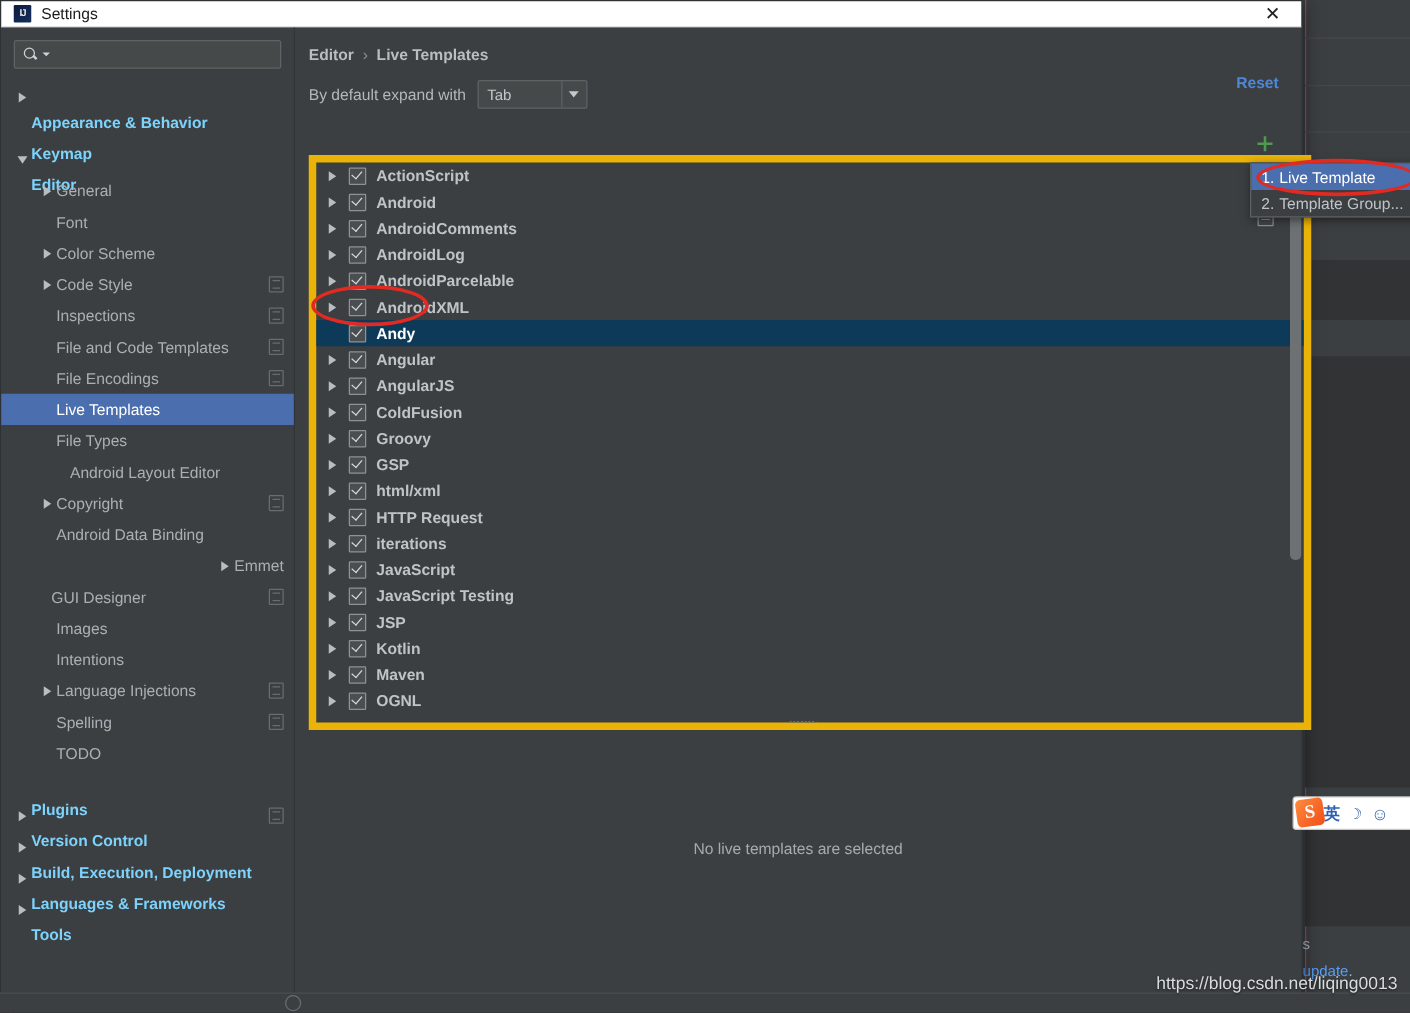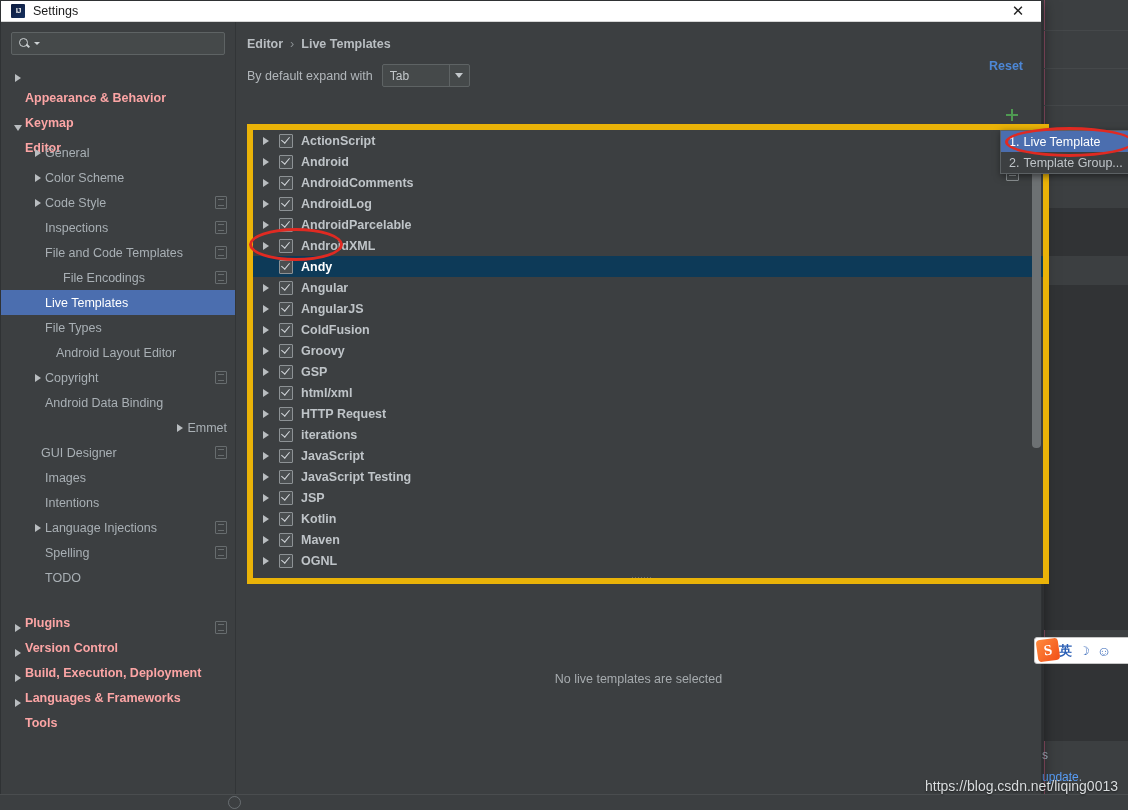--- a/index.html
+++ b/index.html
@@ -187,21 +187,21 @@
     border-bottom: 4px solid transparent;
     border-left: 6px solid #b9bdc0;
   }
   .tri-down {
     width: 0; height: 0;
     border-left: 4px solid transparent;
     border-right: 4px solid transparent;
     border-top: 6px solid #b9bdc0;
   }
   .tree-row .lbl { white-space: nowrap; }
-  .tree-row.bold .lbl { font-weight: bold; color: #fca5a5; margin-top: 41px; }
+  .tree-row.bold .lbl { font-weight: bold; color: #7dd3fc; margin-top: 41px; }
   .tree-row.selected .lbl { color: #ffffff; }
   .tree-row .copy-ico {
     margin-left: auto;
     width: 10px; height: 11px;
     border: 1px solid #6f7477;
     border-radius: 1px;
     position: relative;
     opacity: .85;
   }
   .tree-row .copy-ico::after {
@@ -565,20 +565,24 @@
               </span>
               <span class="lbl">Editor</span>
             </div>
             <div class="tree-row" style="padding-left: 30px;">
               <span class="tw">
                 <i class="tri-right"></i>
               </span>
               <span class="lbl">General</span>
             </div>
             <div class="tree-row" style="padding-left: 30px;">
+              <span class="tw"></span>
+              <span class="lbl">Font</span>
+            </div>
+            <div class="tree-row" style="padding-left: 30px;">
               <span class="tw">
                 <i class="tri-right"></i>
               </span>
               <span class="lbl">Color Scheme</span>
             </div>
             <div class="tree-row" style="padding-left: 30px;">
               <span class="tw">
                 <i class="tri-right"></i>
               </span>
               <span class="lbl">Code Style</span>
@@ -587,21 +591,21 @@
             <div class="tree-row" style="padding-left: 30px;">
               <span class="tw"></span>
               <span class="lbl">Inspections</span>
               <span class="copy-ico"></span>
             </div>
             <div class="tree-row" style="padding-left: 30px;">
               <span class="tw"></span>
               <span class="lbl">File and Code Templates</span>
               <span class="copy-ico"></span>
             </div>
-            <div class="tree-row" style=" gap: 48px;">
+            <div class="tree-row" style="padding-left: 30px;">
               <span class="tw"></span>
               <span class="lbl">File Encodings</span>
               <span class="copy-ico"></span>
             </div>
             <div class="tree-row selected" style="padding-left: 30px;">
               <span class="tw"></span>
               <span class="lbl">Live Templates</span>
             </div>
             <div class="tree-row" style="padding-left: 30px;">
               <span class="tw"></span>

